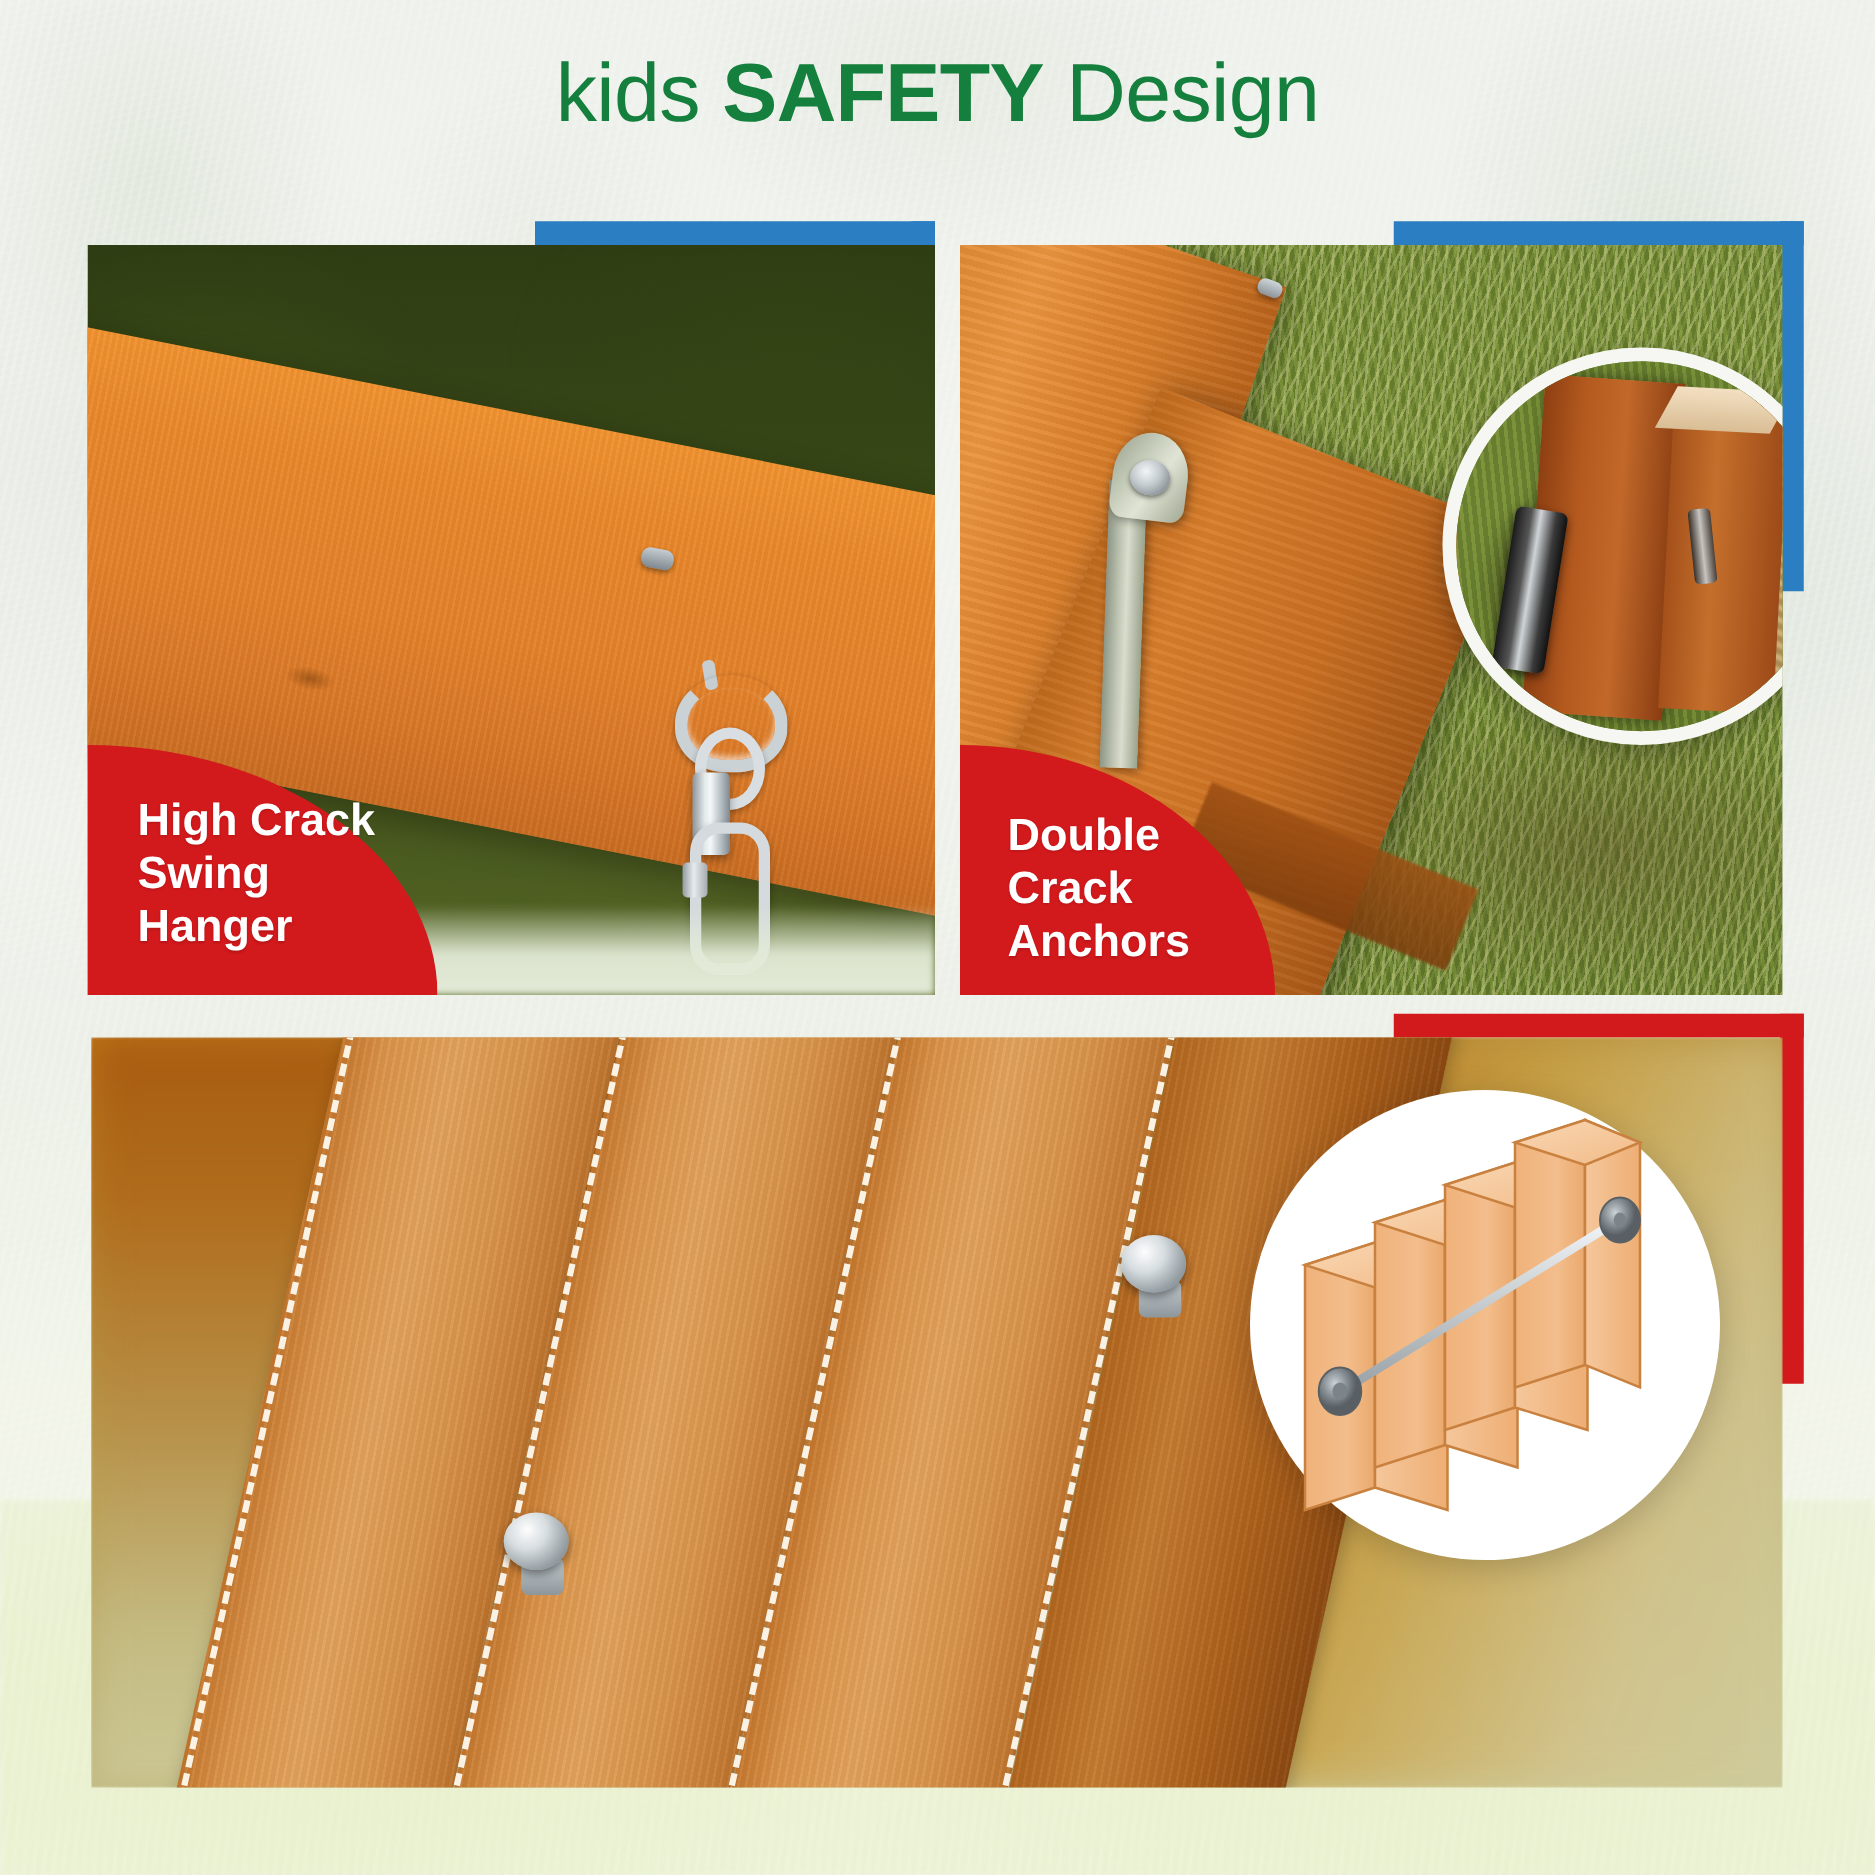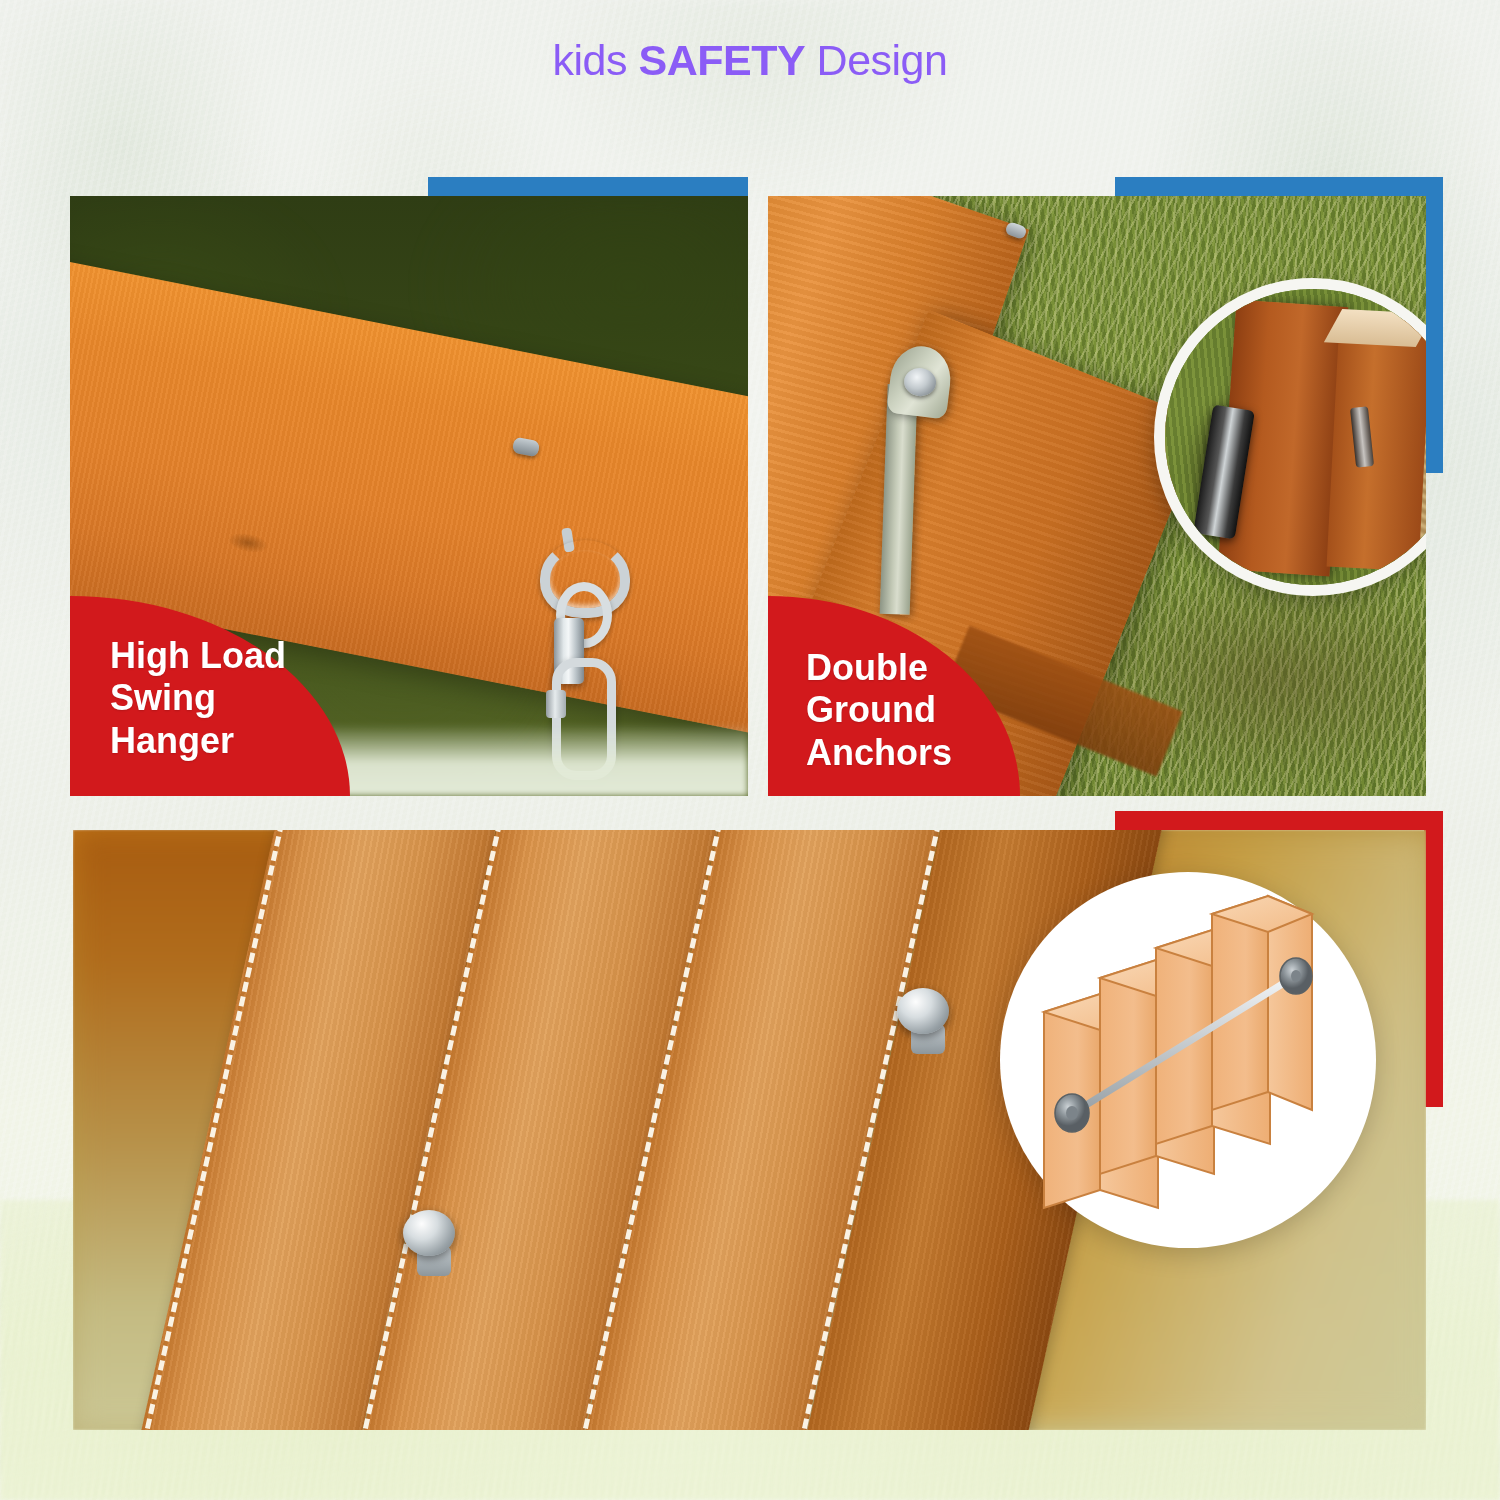--- a/index.html
+++ b/index.html
@@ -32,21 +32,21 @@
       radial-gradient(ellipse 180px 220px at 430px 210px, rgba(200,214,192,.6), transparent 72%);
     filter:blur(6px);}
   .bg-grass{position:absolute;left:0;bottom:0;width:1500px;height:300px;opacity:.75;
     background:
       repeating-linear-gradient(96deg, rgba(240,246,214,.9) 0 3px, rgba(222,234,190,.55) 3px 8px),
       linear-gradient(180deg, rgba(232,240,206,0) 0%, rgba(236,244,210,.85) 45%, rgba(240,246,216,.95) 100%);
     filter:blur(2px);}
 
   
   .title{position:absolute;left:0;top:36px;width:1500px;text-align:center;
-    font-size:43px;color:#8b5cf6;letter-spacing:-.5px;white-space:nowrap;}
+    font-size:66px;color:#15803d;letter-spacing:-.5px;white-space:nowrap;}
   .title .b{font-weight:bold;}
   .title .l{font-weight:400;}
 
   
   .panel{position:absolute;overflow:hidden;}
   .accent{position:absolute;}
 
   
   #p1{left:70px;top:196px;width:678px;height:600px;}
   #p1-acc-h{left:428px;top:177px;width:320px;height:19px;background:#2b7ec1;}
@@ -244,21 +244,21 @@
       <div class="link-oval"></div>
       <div class="nut"></div>
       <div class="qlink"></div>
       <div class="qlink-sleeve"></div>
     </div>
     <div class="ph1-bottom"></div>
   </div>
 
   <div class="badge" id="bg1">
     <div class="quarter"></div>
-    <div class="txt">High Load
+    <div class="txt">High Crack
 Swing Hanger</div>
   </div>
 
   <div class="accent" id="p2-acc-h"></div>
   <div class="accent" id="p2-acc-v"></div>
 
   <div class="panel" id="p2">
     <div class="ph2-grass"></div>
     <div class="ph2-grass-lt"></div>
     <div class="ph2-dirt"></div>
@@ -280,21 +280,21 @@
       <div class="inset-post-b"></div>
       <div class="inset-post-b-top"></div>
       <div class="inset-anchor"></div>
       <div class="inset-anchor2"></div>
     </div>
   </div>
 
   <div class="badge" id="bg2">
     <div class="quarter"></div>
     <div class="txt">Double
-Ground
+Crack
 Anchors</div>
   </div>
 
   <div class="accent" id="p3-acc-h"></div>
   <div class="accent" id="p3-acc-v"></div>
 
   <div class="panel" id="p3">
     <div class="ph3-bg"></div>
     <div class="ph3-bg2"></div>
     <div class="ph3-bright"></div>

